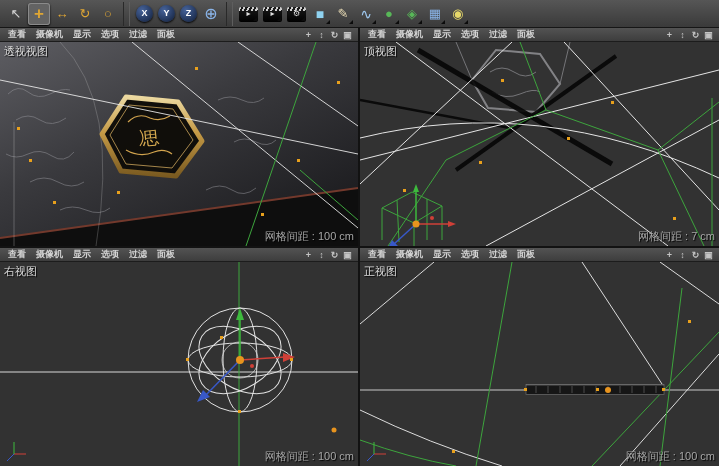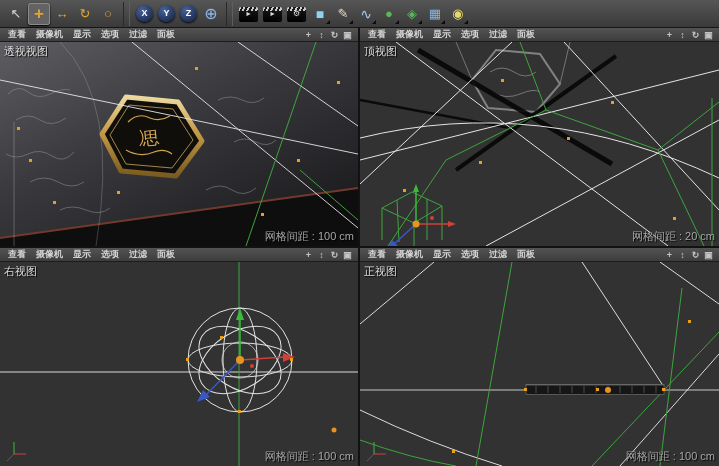--- a/index.html
+++ b/index.html
@@ -228,21 +228,21 @@
         <g fill="#e8a01c">
           <rect x="141" y="37" width="3" height="3"></rect>
             <rect x="207" y="95" width="3" height="3"></rect>
           <rect x="313" y="175" width="3" height="3"></rect>
             <rect x="43" y="147" width="3" height="3"></rect>
           <rect x="251" y="59" width="3" height="3"></rect>
             <rect x="119" y="119" width="3" height="3"></rect>
         </g>
       </svg>
       <span class="vp-label">顶视图</span>
-      <span class="grid-label">网格间距 : 20 cm</span>
+      <span class="grid-label">网格间距 : 7 cm</span>
     </div>
   </div>
 
   <div class="vp vp-bl">
     <div class="vp-menu">
       <span class="mi">查看</span>
       <span class="mi">摄像机</span>
       <span class="mi">显示</span>
       <span class="mi">选项</span>
       <span class="mi">过滤</span>

